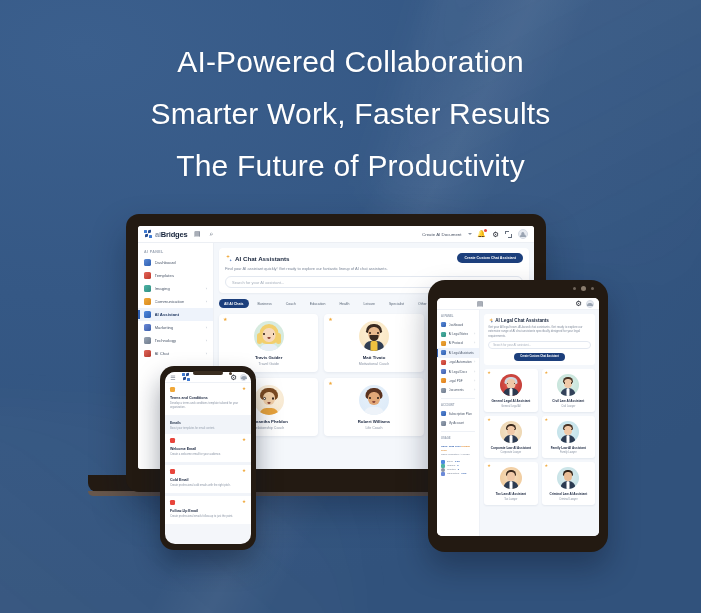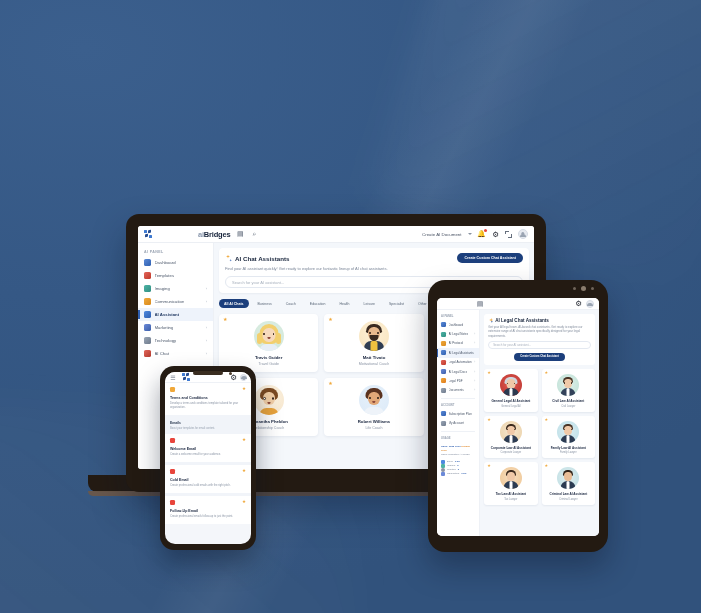--- a/index.html
+++ b/index.html
@@ -108,21 +108,21 @@
     height:17px; background:#fff; display:flex; align-items:center;
     border-bottom:1px solid #eceff4; padding:0 6px; gap:6px;
   }
   .logo { display:flex; align-items:center; gap:2px; }
   .logo-mark{ width:9px;height:9px; position:relative; }
   .logo-mark i{ position:absolute; width:3.4px;height:3.4px;background:#2f5fb0; border-radius:.6px;}
   .logo-mark i:nth-child(1){left:0;top:0;background:#3f7ad1;}
   .logo-mark i:nth-child(2){left:4.4px;top:.6px;background:#2a4f92;transform:skewY(-12deg);}
   .logo-mark i:nth-child(3){left:.6px;top:4.6px;background:#2a4f92;transform:skewY(-12deg);}
   .logo-mark i:nth-child(4){left:5px;top:5.2px;background:#3f7ad1;}
-  .logo-text{ font-size:7.5px; font-weight:700; color:#17243b; letter-spacing:-.2px;margin-left:43px;}
+  .logo-text{ font-size:7.5px; font-weight:700; color:#17243b; letter-spacing:-.2px;}
   .logo-text .lite{ color:#8a98ad; font-weight:600; }
   .top-icon{ width:8px;height:8px; color:#5c6777; display:flex;align-items:center;justify-content:center; font-size:7px;}
   .top-right{ margin-left:auto; display:flex; align-items:center; gap:6px; }
   .mini-txt{ font-size:4.4px; color:#4a5costly; color:#4b5costly; color:#4b5566; white-space:nowrap;}
   .caret{ width:0;height:0;border-left:2.2px solid transparent;border-right:2.2px solid transparent;border-top:2.6px solid #8892a0;}
   .bell{ position:relative; font-size:7px; color:#f0a83a;}
   .bell b{ position:absolute; right:-1px; top:-1px; width:3px;height:3px;border-radius:50%;background:#e8453c;}
   .gearic{ font-size:7.5px; color:#2b2f38;}
   .expand{ width:7px;height:7px; position:relative;}
   .expand:before,.expand:after{content:"";position:absolute;width:2.6px;height:2.6px;border:1px solid #666f7d;}
@@ -213,20 +213,25 @@
   .ph-sec-d{font-size:2.6px;color:#98a1b0;margin-top:1.5px;}
 </style>
 </head>
 <body>
 
 <div id="stage">
   <div class="bg"></div>
   <div class="bg-sheen"></div>
   <div class="bg-sheen2"></div>
 
+  <div class="headline">
+    <div>AI-Powered Collaboration</div>
+    <div>Smarter Work, Faster Results</div>
+    <div>The Future of Productivity</div>
+  </div>
 
   <div class="device" id="laptop">
     <div class="lt-base"></div>
     <div class="lt-foot"></div>
     <div class="lt-lid">
       <div class="lt-screen">
 
         <div class="app-top">
           <div class="logo">
             <div class="logo-mark">

